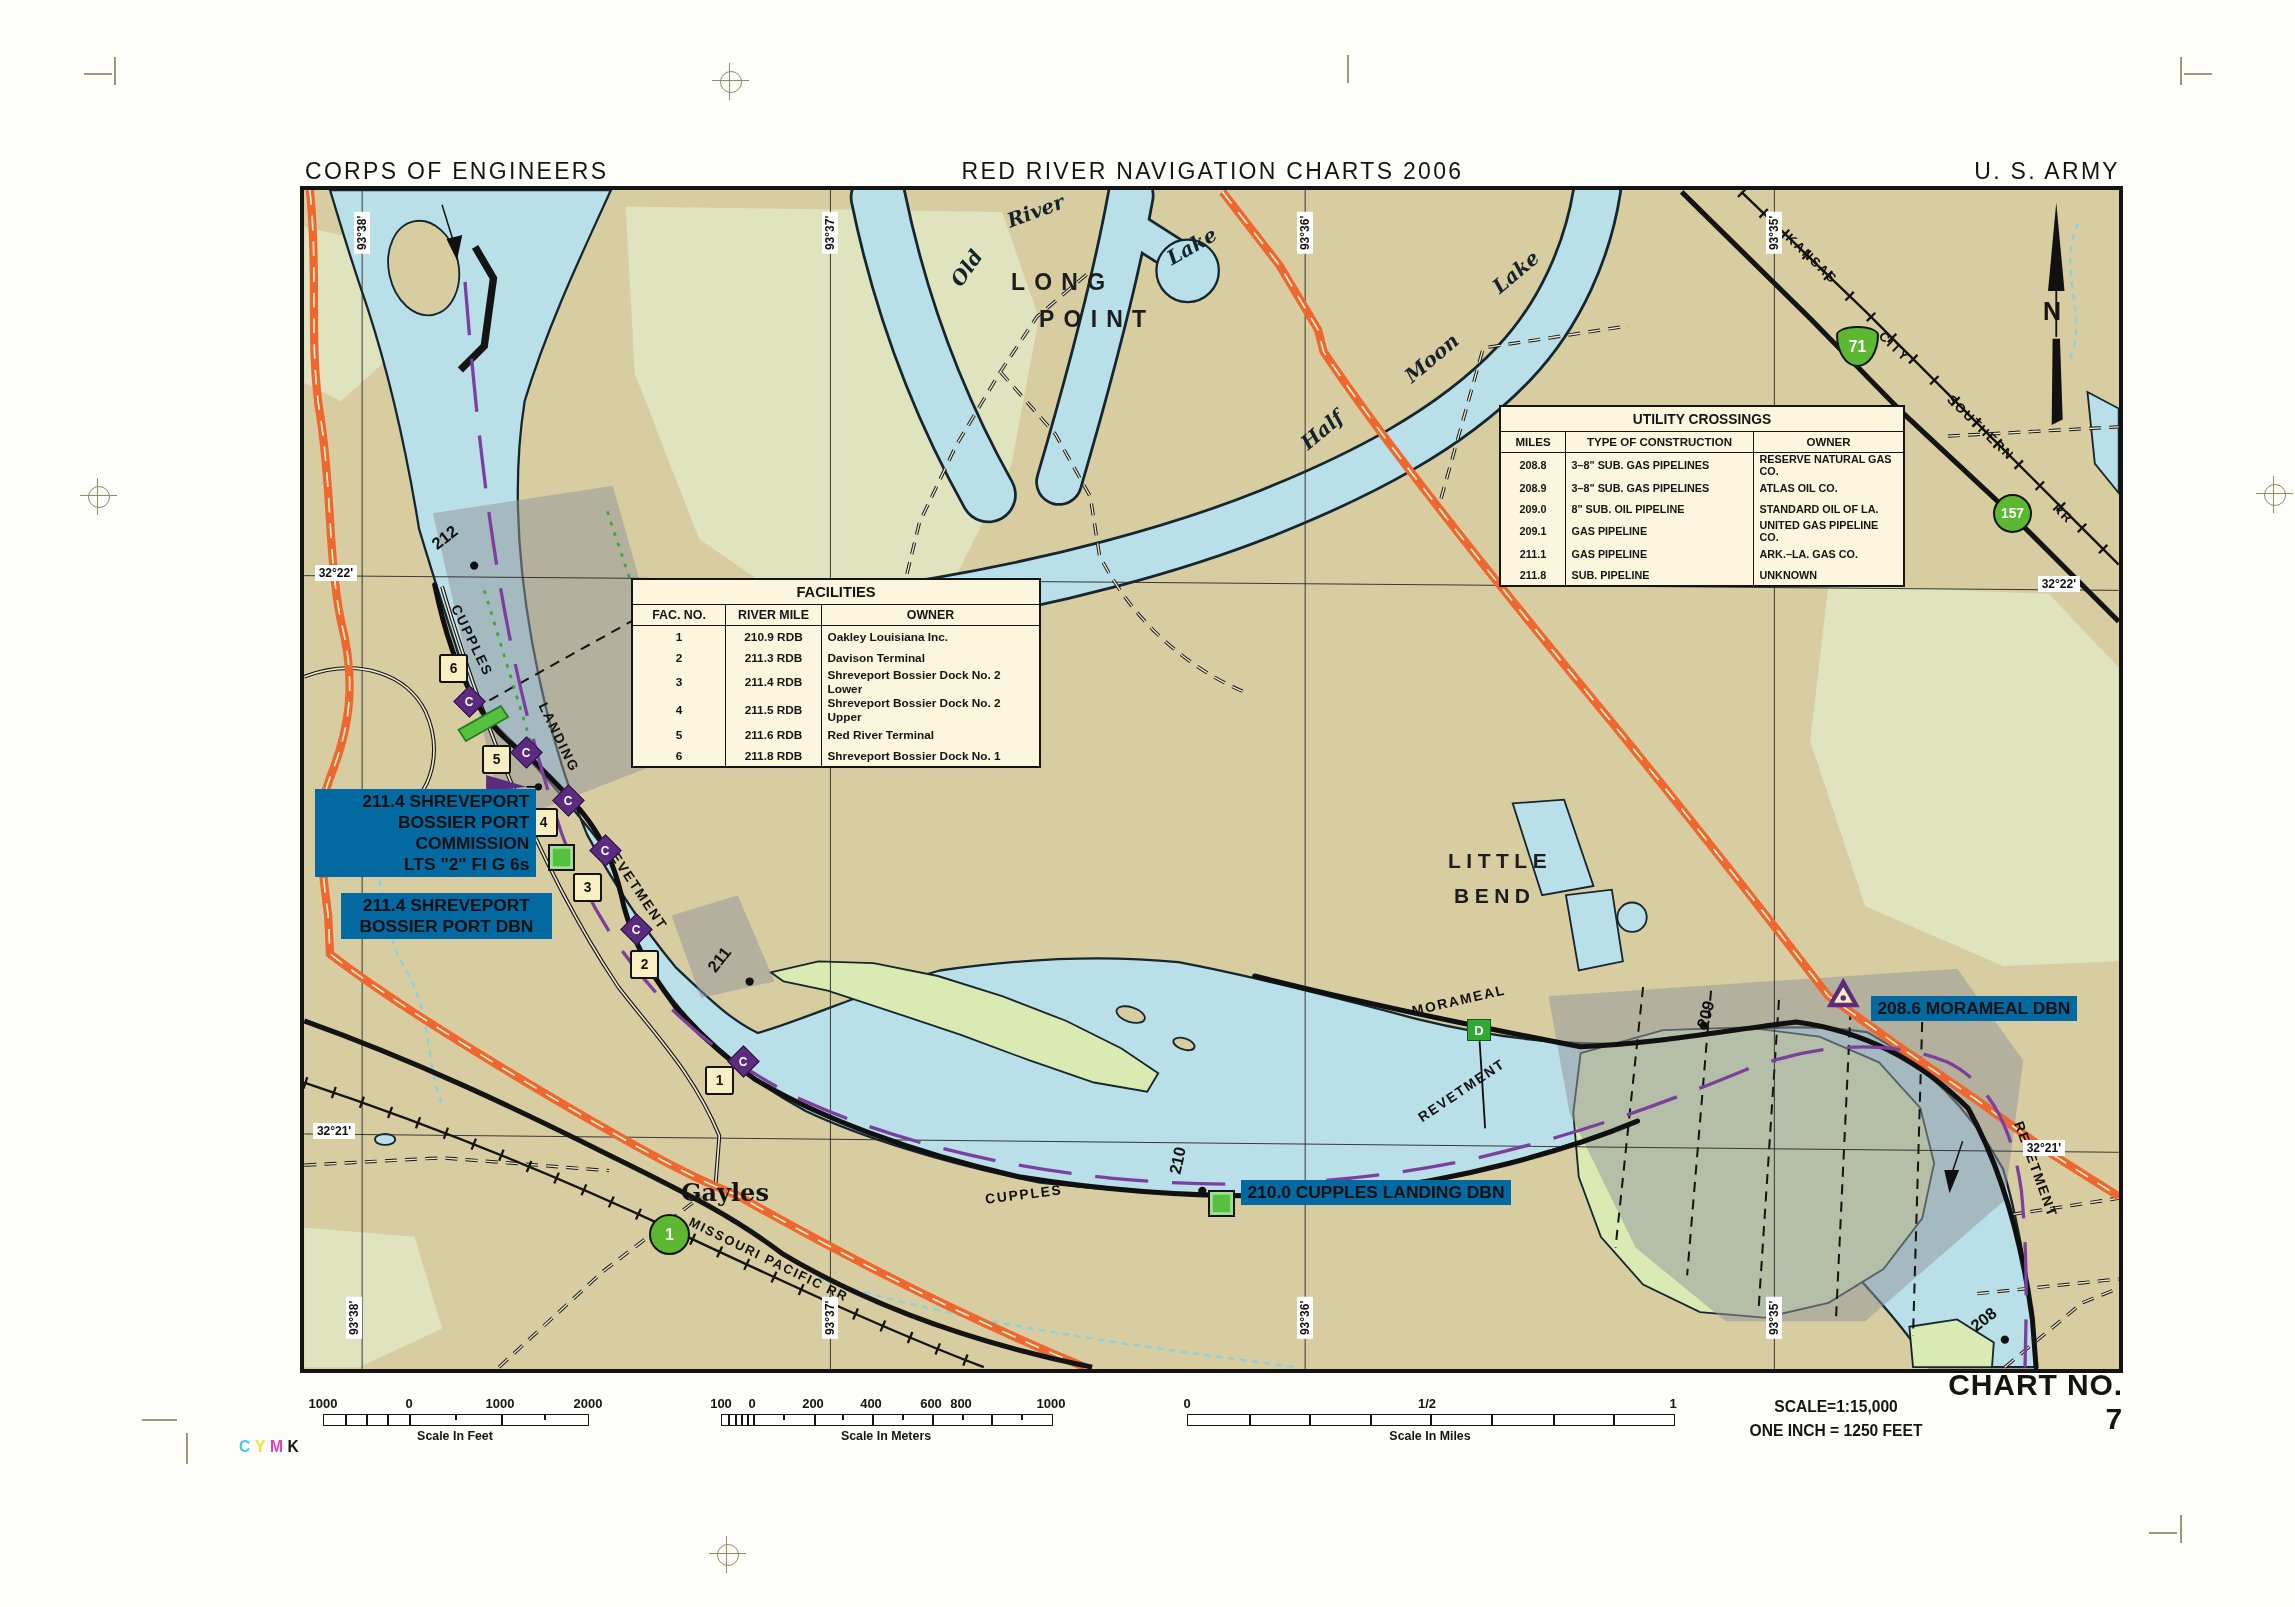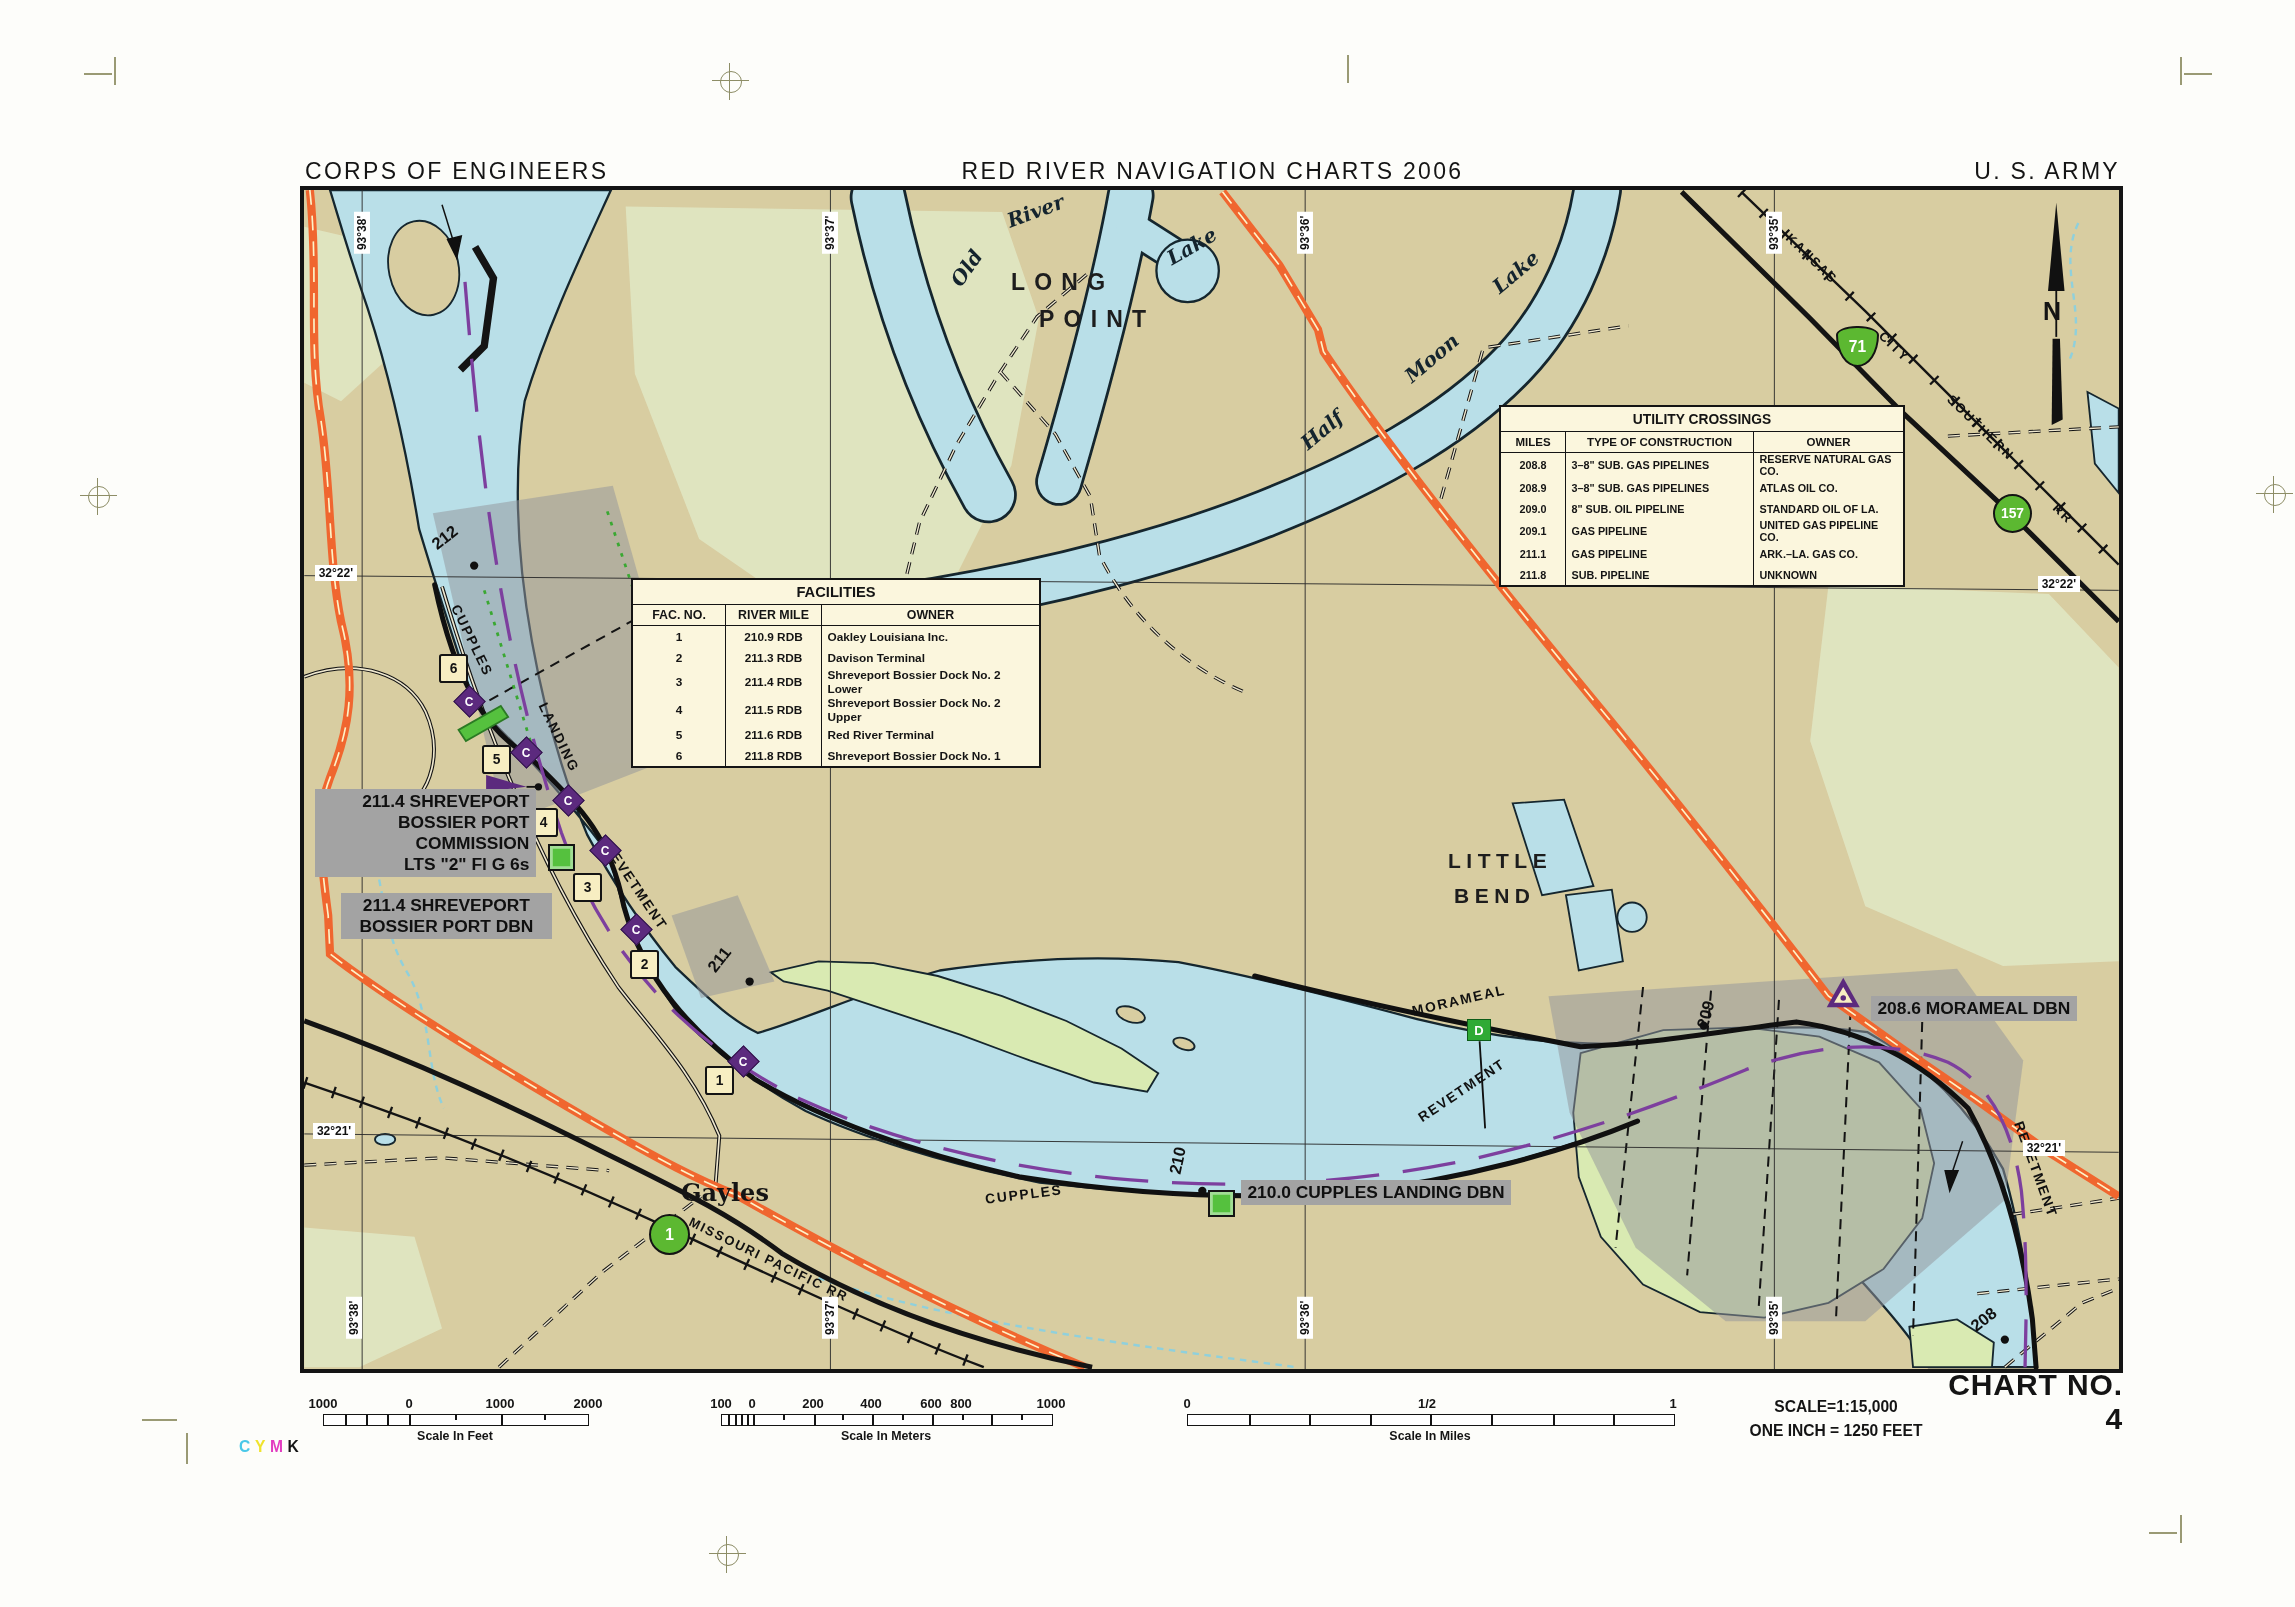--- a/index.html
+++ b/index.html
@@ -16,21 +16,21 @@
        background:#d8cda1;}
   .map svg{position:absolute;left:0;top:0;}
   .lab{position:absolute;white-space:nowrap;transform-origin:center;}
   .big{font-weight:bold;font-size:23px;letter-spacing:9.2px;color:#1d1d1d;}
   .mid{font-weight:bold;font-size:21px;letter-spacing:5.5px;color:#1d1d1d;}
   .wat{font-family:"DejaVu Serif",serif;font-style:italic;font-weight:bold;font-size:20px;color:#14242e;}
   .reach{font-weight:bold;font-size:13.8px;letter-spacing:1.8px;color:#101010;}
   .mile{font-weight:bold;font-size:16.5px;color:#101010;}
   .rrl{font-weight:bold;font-size:13px;letter-spacing:1.8px;color:#101010;}
   .coord{font-weight:bold;font-size:12px;background:#ffffff;padding:0.9px 3.7px;color:#101010;}
-  .ylab{position:absolute;background:#a3a3a3;color:#101010;font-weight:bold;font-size:17.4px;
+  .ylab{position:absolute;background:#0369a1;color:#101010;font-weight:bold;font-size:17.4px;
         line-height:21px;padding:1.8px 6.4px;}
   .blab{position:absolute;color:#101010;font-weight:bold;font-size:17.4px;line-height:20px;text-align:center;}
   .fbox{position:absolute;width:25px;height:25px;background:#f7eec2;border:2.3px solid #141414;
         border-radius:2.8px;font-weight:bold;font-size:13.8px;display:flex;align-items:center;justify-content:center;}
   .cdia{position:absolute;width:21px;height:21px;background:#5c2a7e;border:1.8px solid #31154a;
         transform:rotate(45deg);display:flex;align-items:center;justify-content:center;}
   .cdia span{transform:rotate(-45deg);color:#fff;font-weight:bold;font-size:12px;}
   .gsq{position:absolute;width:23px;height:23px;background:#55c13e;border:2.3px solid #141414;
        box-shadow:inset 0 0 0 2.8px rgba(255,255,255,.45);}
   .gcir{position:absolute;border-radius:50%;background:#5cb831;border:2.3px solid #141414;color:#fff;
@@ -549,20 +549,20 @@
       <i class="tk" style="left:242px;"></i>
         <i class="tk" style="left:303px;"></i>
         <i class="tk" style="left:365px;"></i>
         <i class="tk" style="left:425px;"></i>
     </div>
     <span class="sbc" style="left:1430px;top:1429px;">Scale In Miles</span>
   </div>
 
   <div class="ftr" style="left:1726px;top:1398px;width:220px;text-align:center;font-size:15.6px;">SCALE=1:15,000</div>
   <div class="ftr" style="left:1726px;top:1422px;width:220px;text-align:center;font-size:15.6px;">ONE INCH = 1250 FEET</div>
-  <div class="ftr" style="left:1928px;top:1368px;width:195px;text-align:right;font-size:30px;letter-spacing:0.9px;">CHART NO. 4</div>
+  <div class="ftr" style="left:1928px;top:1368px;width:195px;text-align:right;font-size:30px;letter-spacing:0.9px;">CHART NO. 7</div>
 
   <div style="position:absolute;left:239px;top:1438px;font-weight:bold;font-size:15.6px;letter-spacing:4.6px;">
     <span style="color:#49c8e8;">C</span><span style="color:#f0e32c;">Y</span><span style="color:#e23cc0;">M</span><span style="color:#141414;">K</span>
   </div>
 
 </div>
 
 
 </body></html>

